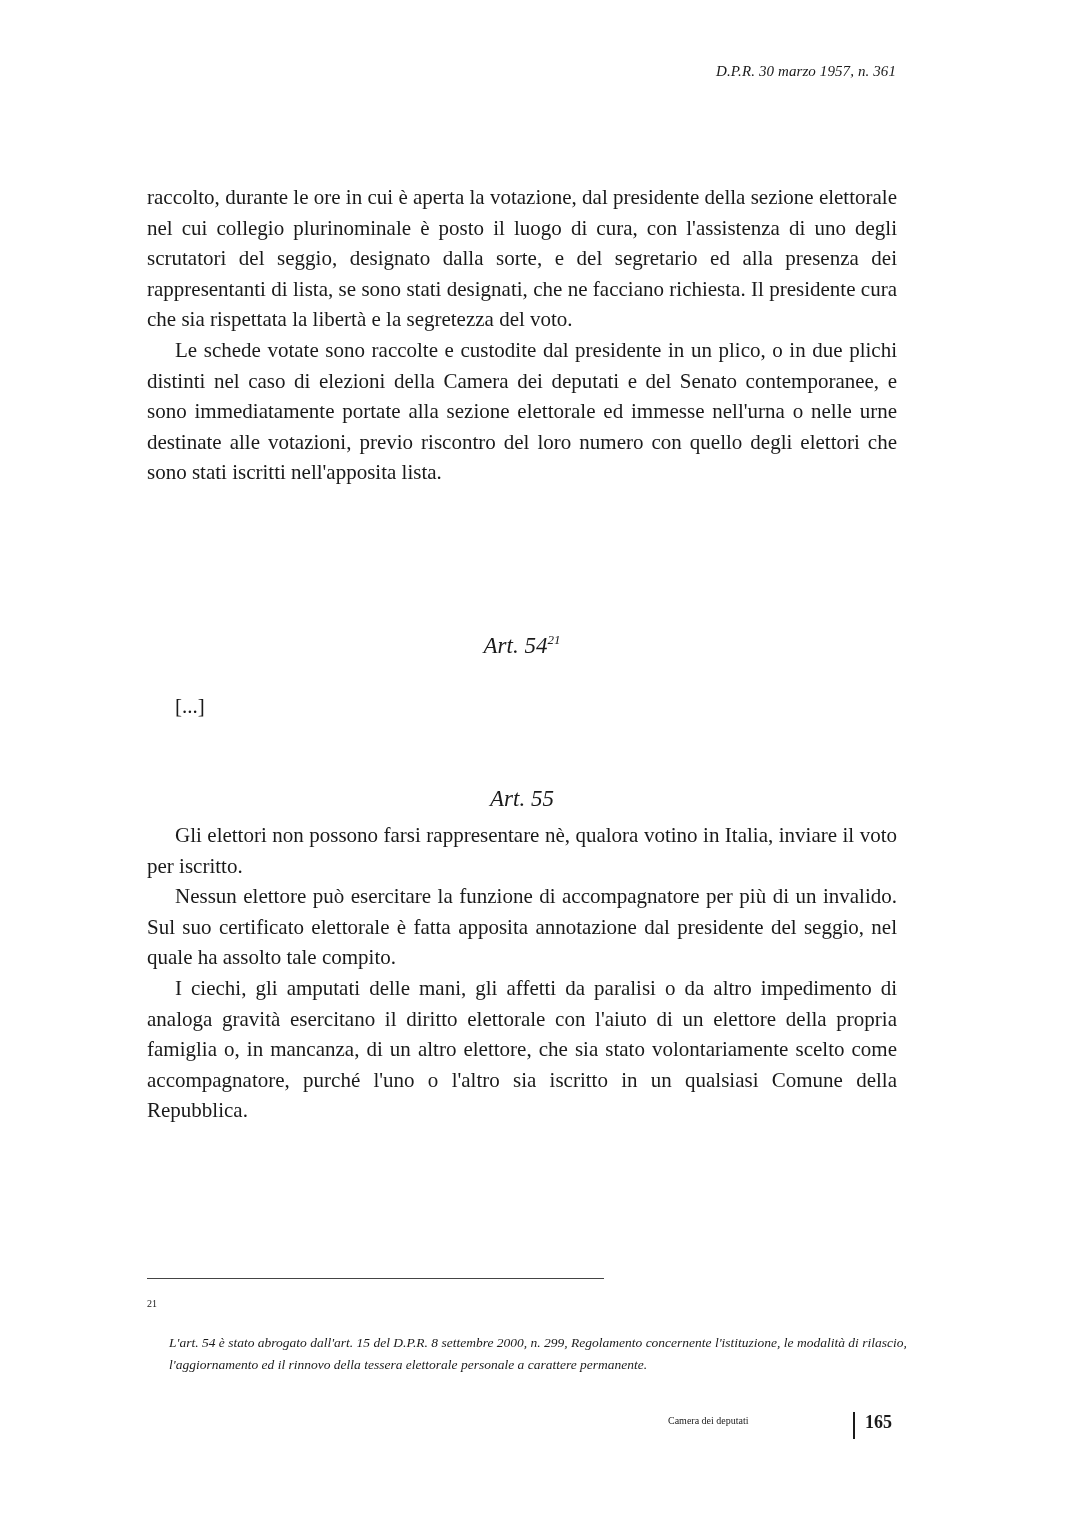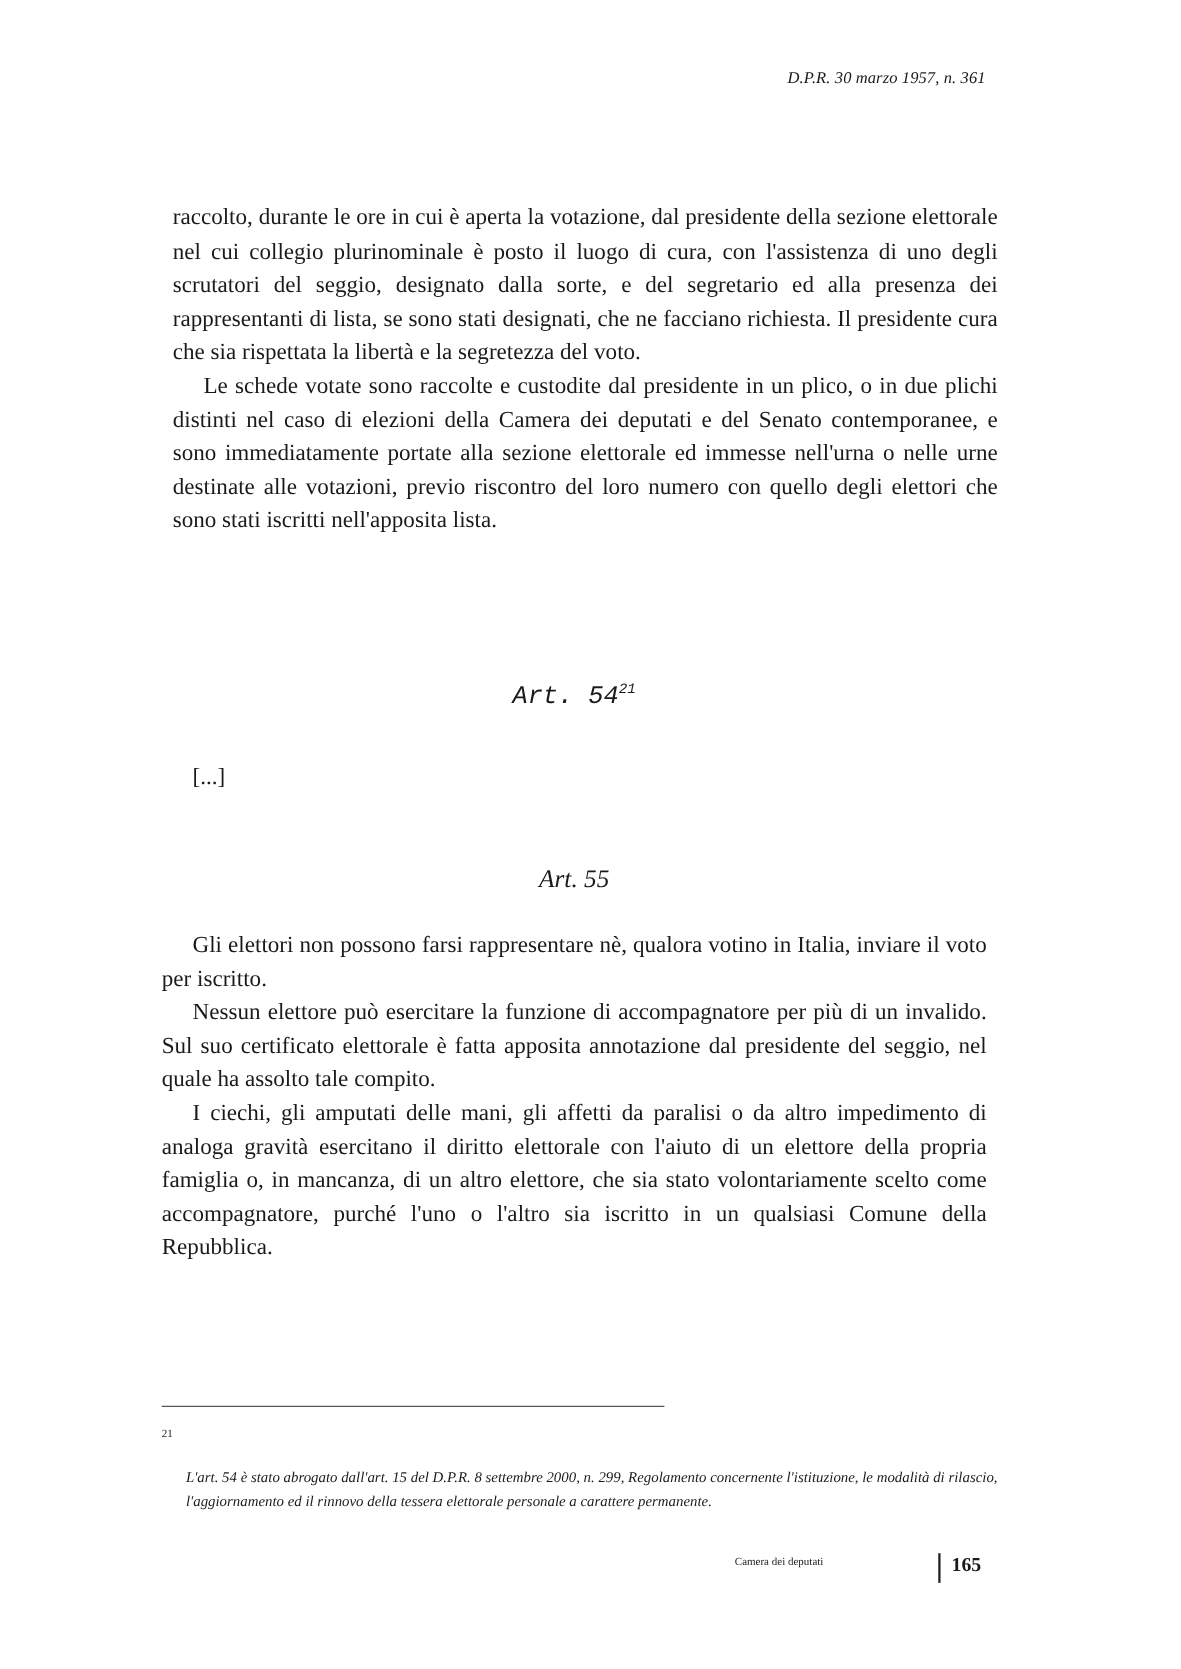--- a/index.html
+++ b/index.html
@@ -32,43 +32,43 @@
       text-align: justify;
     }
     .text-block p {
       margin: 0;
       text-indent: 28px;
       hyphens: manual;
     }
     .text-block p.no-indent {
       text-indent: 0;
     }
-    #block-top { top: 182px; margin-left: 10px; }
+    #block-top { top: 182px; }
     .article-heading {
       position: absolute;
       left: 147px;
       width: 750px;
       text-align: center;
       font-style: italic;
       font-size: 23px;
     }
-    #art54 { top: 620px; font-family: Liberation Mono, monospace; }
+    #art54 { top: 633px; }
     #art55 { top: 786px; }
     .article-heading sup {
       font-size: 13px;
       vertical-align: 9px;
       line-height: 0;
     }
     .omission {
       position: absolute;
       left: 175px;
       top: 694px;
       font-size: 21px;
     }
-    #block-art55 { top: 843px; }
+    #block-art55 { top: 820px; }
     .footnote-rule {
       position: absolute;
       left: 147px;
       top: 1278px;
       width: 457px;
       height: 0;
       border-top: 1.5px solid #444;
     }
     .footnote {
       position: absolute;

